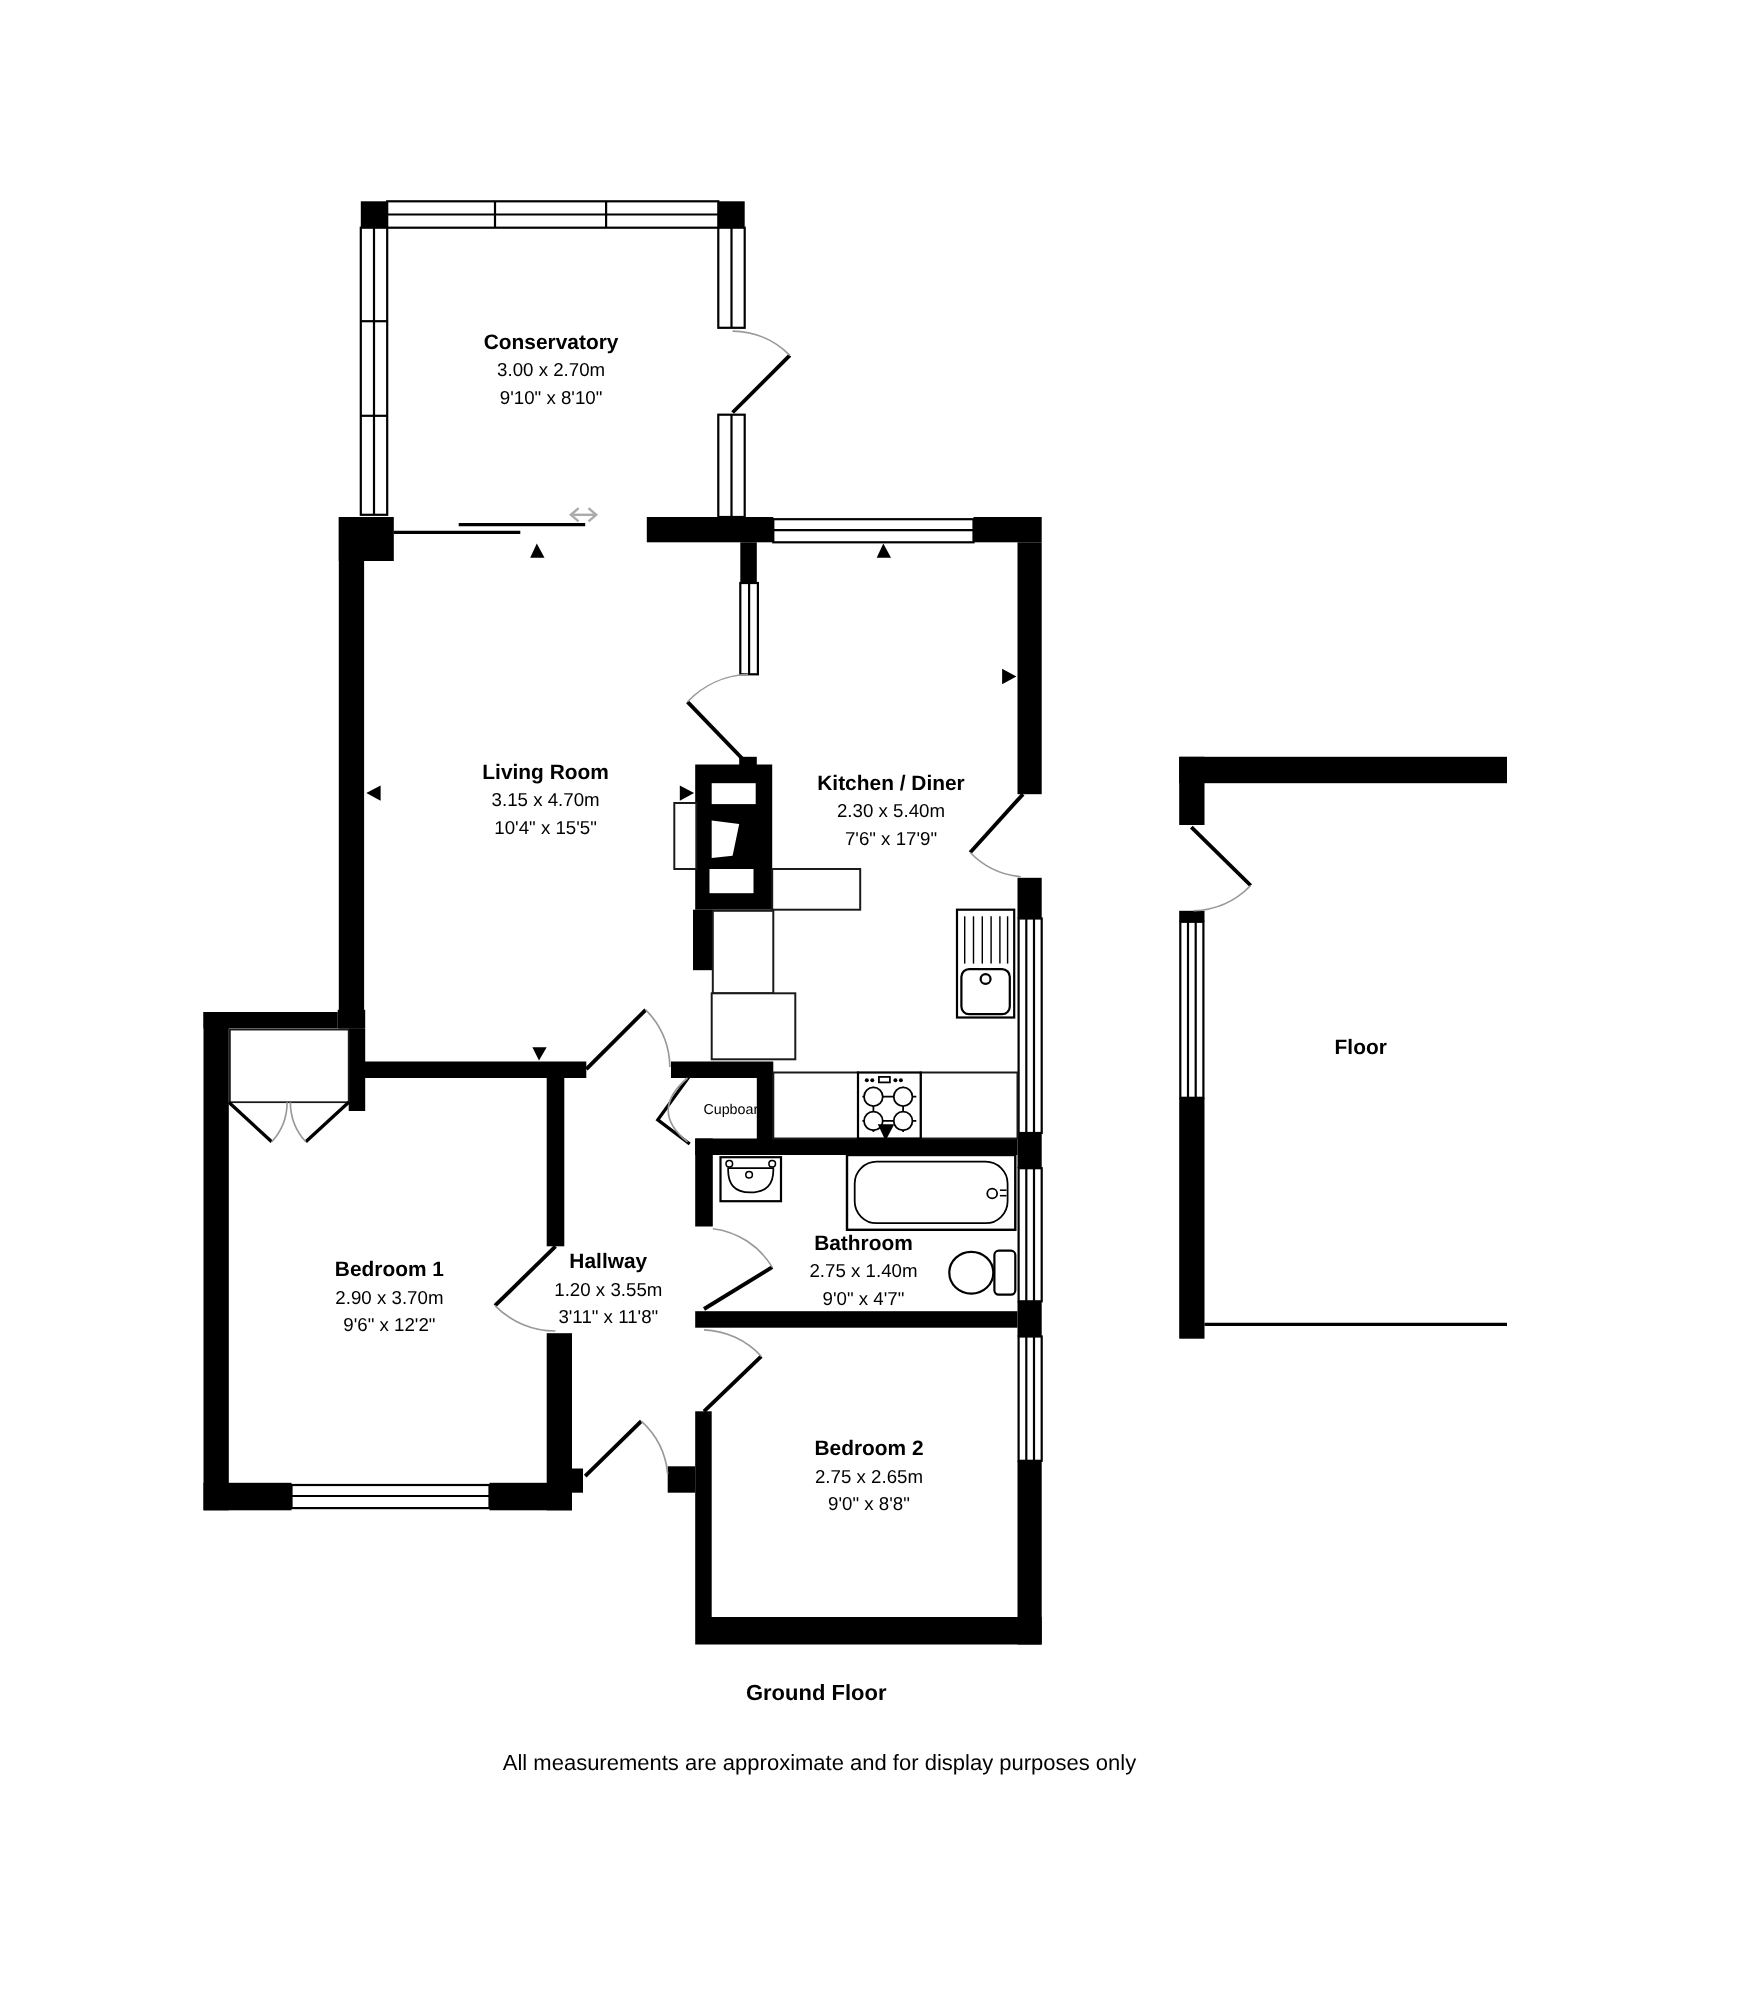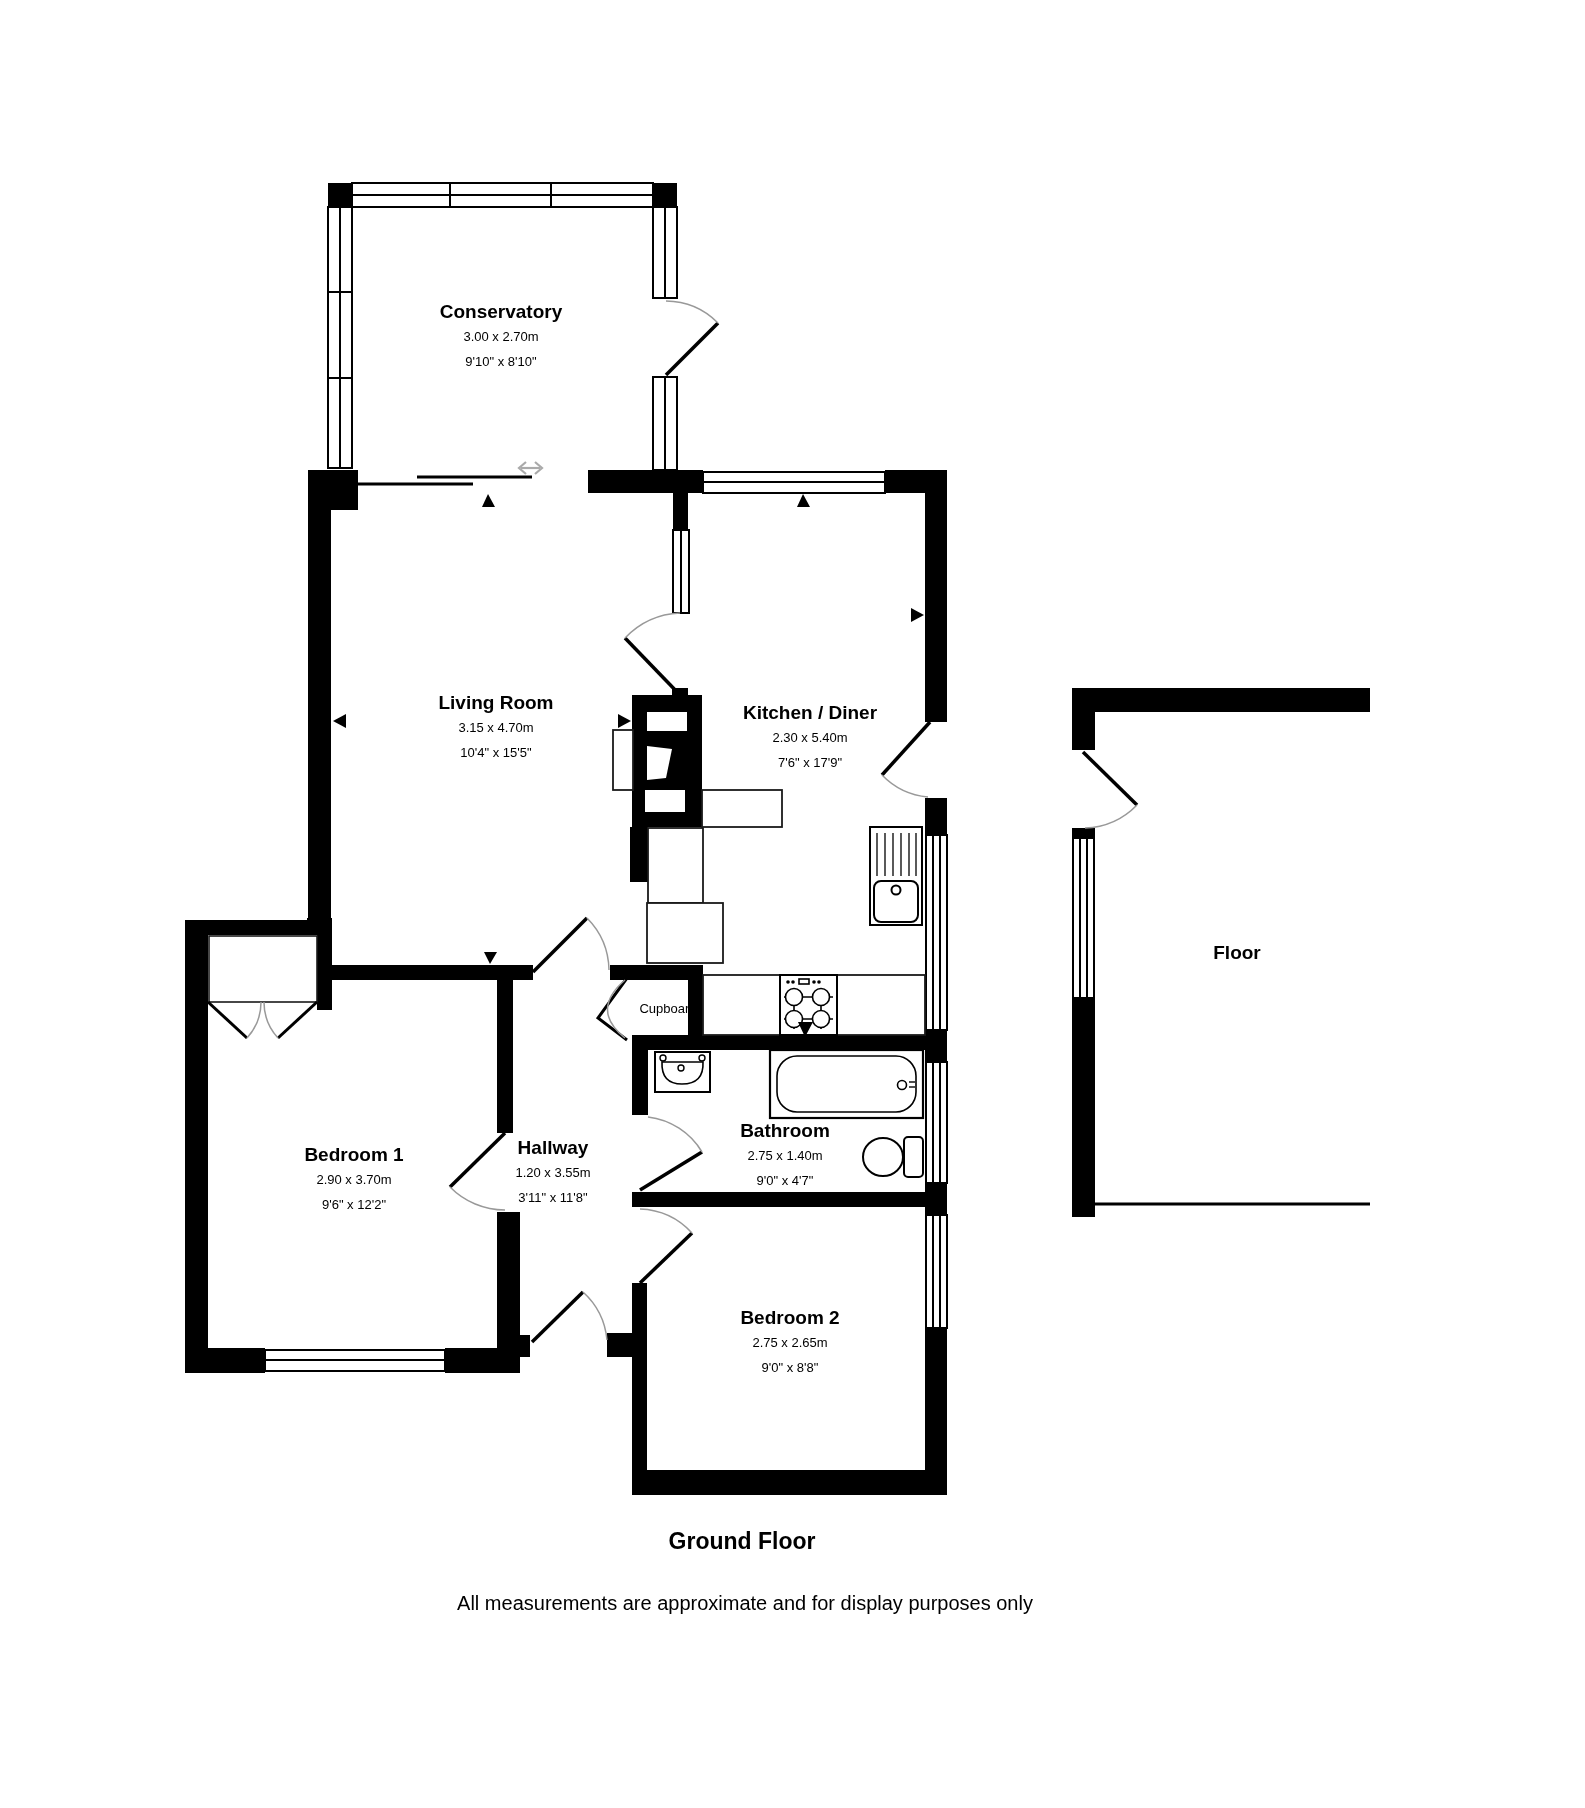--- a/index.html
+++ b/index.html
@@ -1,23 +1,23 @@
 <!DOCTYPE html>
 <html><head>
 <meta charset="utf-8">
 <style>
   html,body{margin:0;padding:0;background:#fff}
   .canvas{position:relative;width:1370px;height:1808px;background:#ffffff;
           font-family:"Liberation Sans",sans-serif;overflow:hidden}
   .canvas svg{position:absolute;left:0;top:0}
   .label{position:absolute;transform:translateX(-50%);text-align:center;color:#000;white-space:nowrap}
   .rname{font-size:19px;font-weight:bold;line-height:25px}
-  .rdim{font-size:13px;line-height:25px}
+  .rdim{font-size:17px;line-height:25px}
   .small-label{font-size:13px;line-height:18px}
-  .title{font-size:23px;font-weight:bold}
+  .title{font-size:20px;font-weight:bold}
   .disclaimer{font-size:20px}
 </style>
 </head>
 <body>
 
 <div class="canvas">
 
 <svg width="1585" height="1808" viewBox="0 0 1585 1808">
 
   <g fill="#000">

